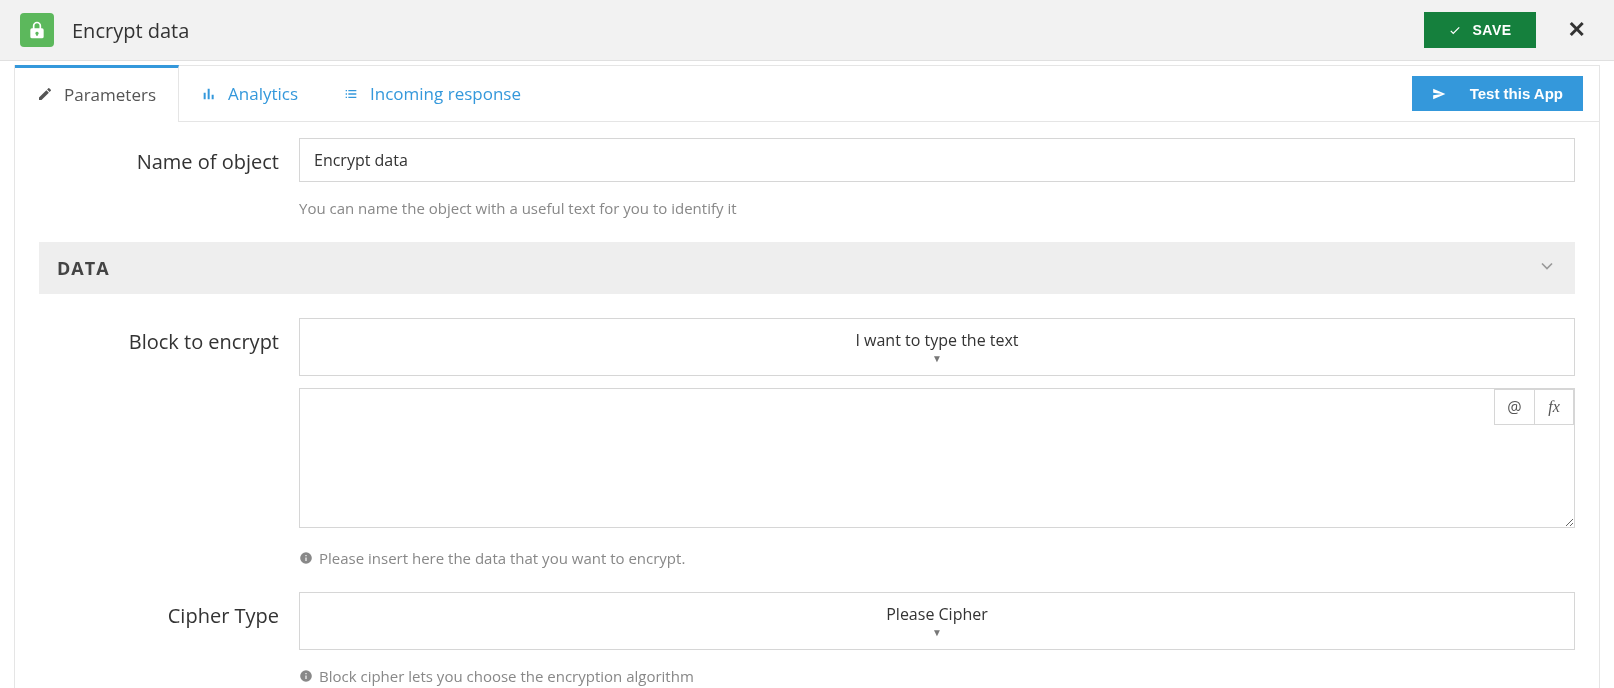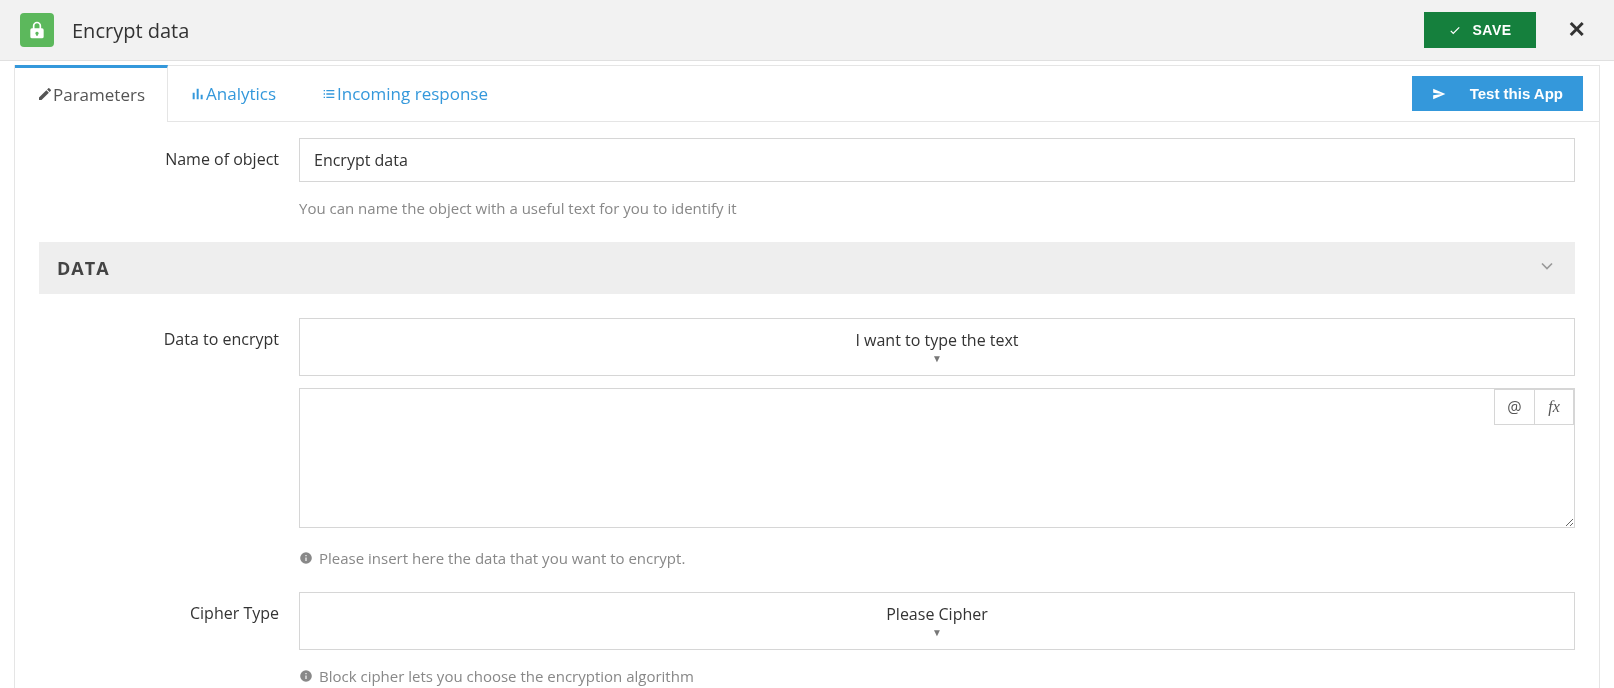--- a/index.html
+++ b/index.html
@@ -63,21 +63,21 @@
   background: #fff;
 }
 .tab-row {
   display: flex;
   align-items: stretch;
   border-bottom: 1px solid #e5e5e5;
 }
 .tab {
   display: flex;
   align-items: center;
-  gap: 0;
+  gap: 11px;
   padding: 16px 22px;
   color: #3498db;
   cursor: pointer;
   font-size: 17px;
   border-right: 1px solid transparent;
 }
 .tab.active {
   color: #555;
   border-top: 3px solid #3498db;
   border-right: 1px solid #e5e5e5;
@@ -108,21 +108,21 @@
   display: flex;
   align-items: flex-start;
   margin-bottom: 24px;
 }
 .form-label {
   width: 260px;
   text-align: right;
   padding-right: 20px;
   padding-top: 10px;
   color: #333;
-  font-size: 16px;
+  font-size: 20px;
 }
 .form-control { flex: 1; }
 .text-input, .select-box, .textarea-box {
   width: 100%;
   border: 1px solid #d6d6d6;
   padding: 10px 14px;
   font-size: 16px;
   color: #333;
   font-family: inherit;
   background: #fff;
@@ -249,21 +249,21 @@
     <div class="section-header">
       <span class="section-title">DATA</span>
       <span class="section-caret">
         <svg viewBox="0 0 24 24">
             <polyline points="6 9 12 15 18 9"></polyline>
           </svg>
       </span>
     </div>
 
     <div class="form-row">
-      <div class="form-label">Data to encrypt</div>
+      <div class="form-label">Block to encrypt</div>
       <div class="form-control">
         <div class="select-box">
           <span>I want to type the text</span>
           <span class="select-caret">▼</span>
         </div>
         <div style="height:12px"></div>
         <div class="textarea-wrap">
           <textarea class="textarea-box" style=""></textarea>
           <div class="textarea-tools">
             <div class="tool-btn">

